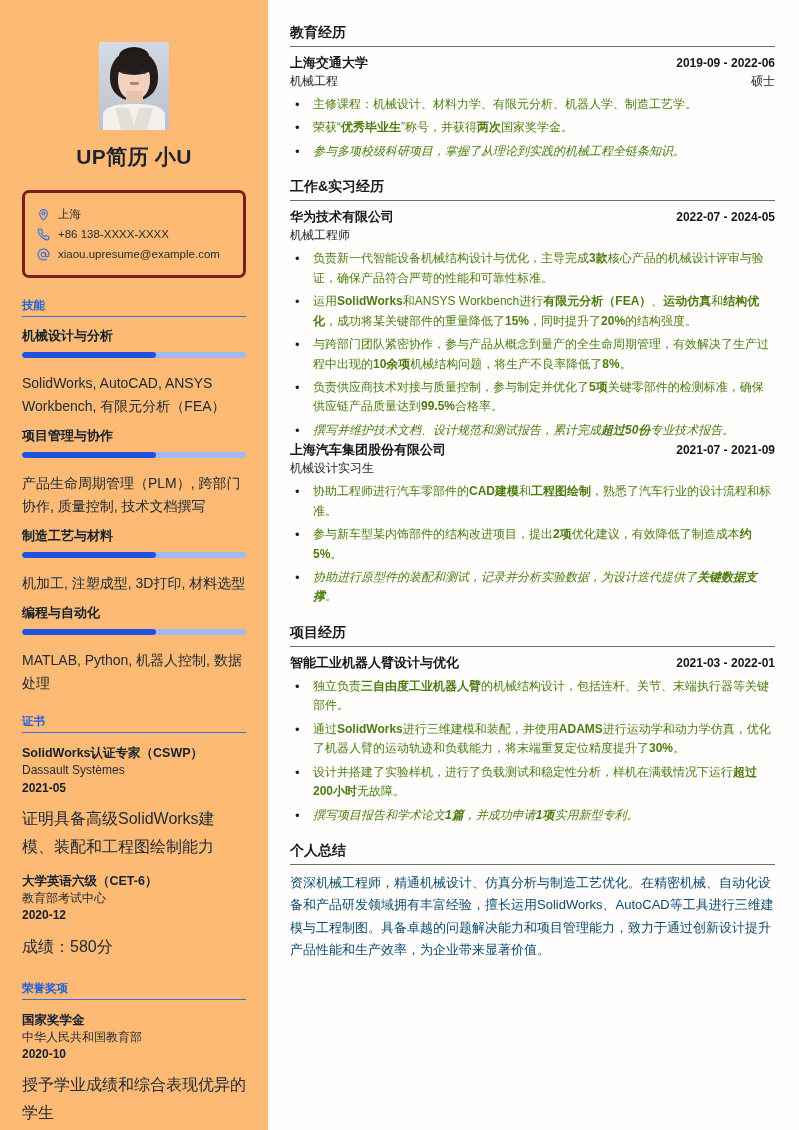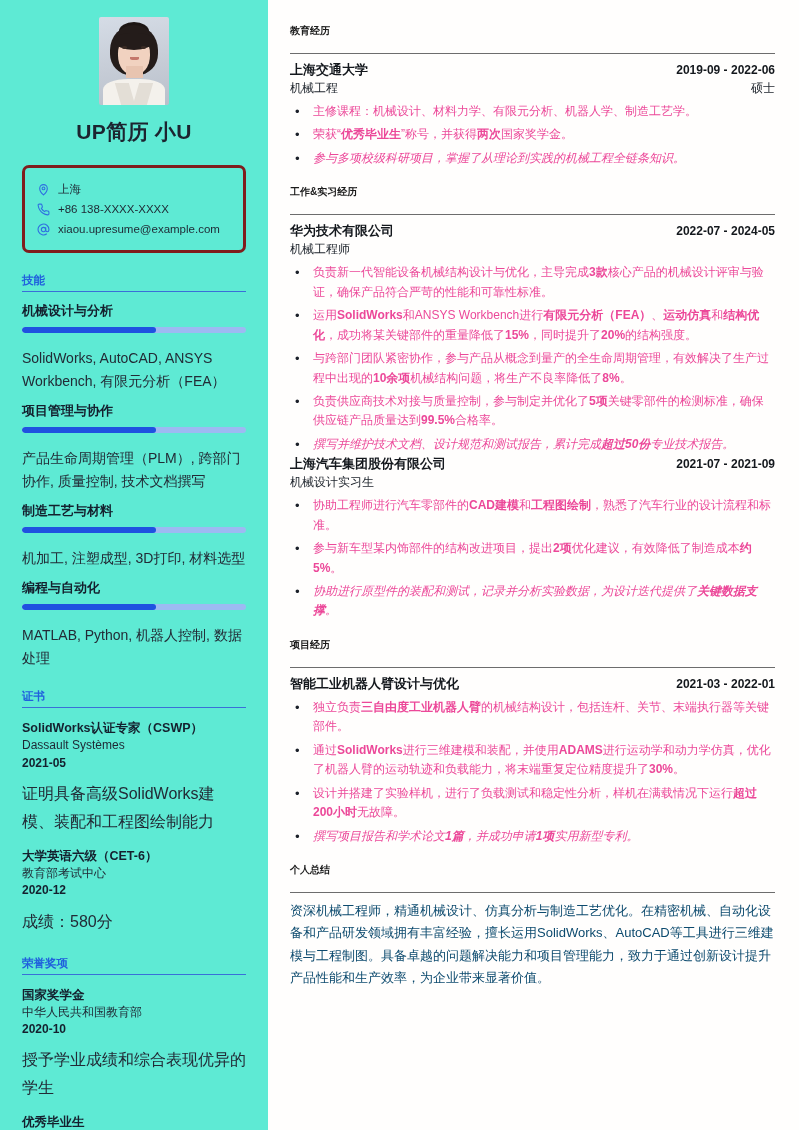--- a/index.html
+++ b/index.html
@@ -6,22 +6,22 @@
   html, body {
     width: 799px; height: 1130px;
     font-family: "Liberation Sans", "DejaVu Sans", sans-serif;
     background: #fffefd;
   }
   .page { display: flex; width: 799px; height: 1130px; background: #fffefd; }
 
   
   .sidebar {
     width: 268px; flex: 0 0 268px;
-    background: #5eead4;
-    padding: 15px 22px 20px 22px;
+    background: #fdba74;
+    padding: 40px 22px 20px 22px;
   }
   .photo-wrap { display: flex; justify-content: center; margin-top: 2px; }
   .photo {
     width: 70px; height: 88px;
     border-radius: 2px;
     overflow: hidden;
     background: linear-gradient(170deg,#d5dce6 0%,#c6ccd6 55%,#b9c0cb 100%);
     position: relative;
   }
   .photo .hair {
@@ -102,36 +102,36 @@
 
   .cert-title { font-size: 12.5px; font-weight: 700; color: #14202e; margin-top: 12px; }
   .cert-org { font-size: 12px; color: #1e2733; line-height: 1.45; }
   .cert-date { font-size: 12px; font-weight: 700; color: #14202e; line-height: 1.45; }
   .cert-desc { font-size: 16px; color: #222b36; line-height: 1.75; margin-top: 8px; }
 
   
   .main { flex: 1; padding: 24px 24px 20px 22px; }
   .sec { margin-bottom: 17px; }
   .sec-head {
-    font-size: 10px; font-weight: 700; color: #1b1b1b;
-    padding-bottom: 15px; border-bottom: 1.3px solid #6d6d6d;
+    font-size: 14px; font-weight: 700; color: #1b1b1b;
+    padding-bottom: 4px; border-bottom: 1.3px solid #6d6d6d;
     margin-bottom: 7px;
   }
   .entry { margin-bottom: 1px; }
   .entry:last-child { margin-bottom: 0; }
   .ent-line { display: flex; justify-content: space-between; align-items: baseline; }
   .ent-main { font-size: 13px; font-weight: 700; color: #14181d; }
   .ent-right { font-size: 12px; font-weight: 700; color: #14181d; white-space: nowrap; }
   .ent-sub { font-size: 12px; color: #20262e; margin-top: 1px; }
   .ent-sub-right { font-size: 12px; color: #20262e; white-space: nowrap; }
 
   ul.bl { list-style: none; margin-top: 5px; }
   ul.bl > li {
     position: relative; padding-left: 23px;
-    font-size: 12px; color: #ec4899; line-height: 1.62;
+    font-size: 12px; color: #4d7c0f; line-height: 1.62;
     margin-bottom: 4px;
   }
   ul.bl > li:last-child { margin-bottom: 0; font-style: italic; }
   ul.bl > li::before {
     content: "•"; position: absolute; left: 5px; top: -1px;
     font-size: 13px; color: #1b2029;
   }
   .summary { font-size: 13px; color: #0c4a6e; line-height: 1.72; }
   b { font-weight: 700; }
 </style>

